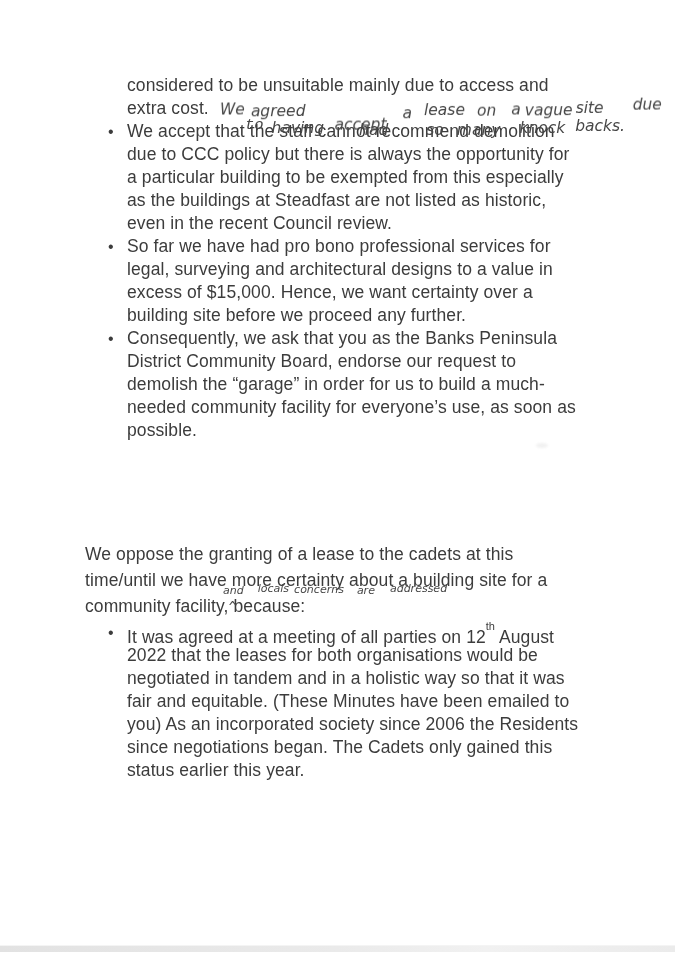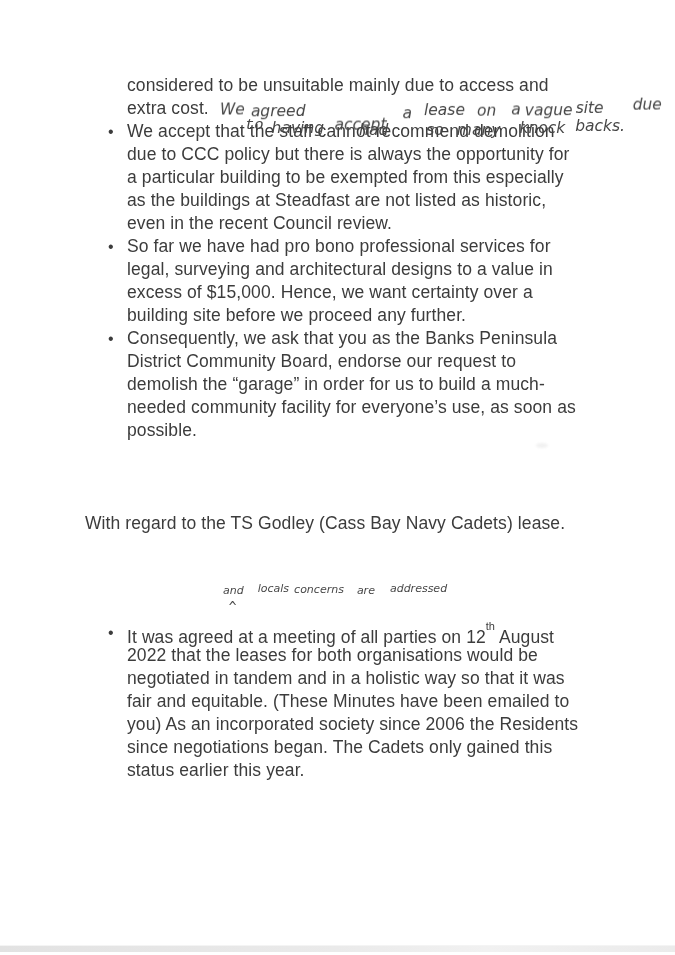--- a/index.html
+++ b/index.html
@@ -152,24 +152,26 @@
     <div class="bullet">
       <span class="marker">•</span>
       <div class="ln">Consequently, we ask that you as the Banks Peninsula</div>
       <div class="ln">District Community Board, endorse our request to</div>
       <div class="ln">demolish the “garage” in order for us to build a much-</div>
       <div class="ln">needed community facility for everyone’s use, as soon as</div>
       <div class="ln">possible.</div>
     </div>
   </div>
 
-  <div id="para-godley" class="doc">
-    <div class="ln">With regard to the TS Godley (Cass Bay Navy Cadets) lease.</div>
-  </div>
-
+
+  <div id="para-oppose" class="doc">
+    <div class="ln">We oppose the granting of a lease to the cadets at this</div>
+    <div class="ln">time/until we have more certainty about a building site for a</div>
+    <div class="ln">community facility, because:</div>
+  </div>
 
   <div id="bullet-agreed" class="doc bullet">
     <span class="marker">•</span>
     <div class="ln">
       <span>It was agreed at a meeting of all parties on 12</span><sup class="th">th</sup><span> August</span>
     </div>
     <div class="ln">2022 that the leases for both organisations would be</div>
     <div class="ln">negotiated in tandem and in a holistic way so that it was</div>
     <div class="ln">fair and equitable. (These Minutes have been emailed to</div>
     <div class="ln">you) As an incorporated society since 2006 the Residents</div>

